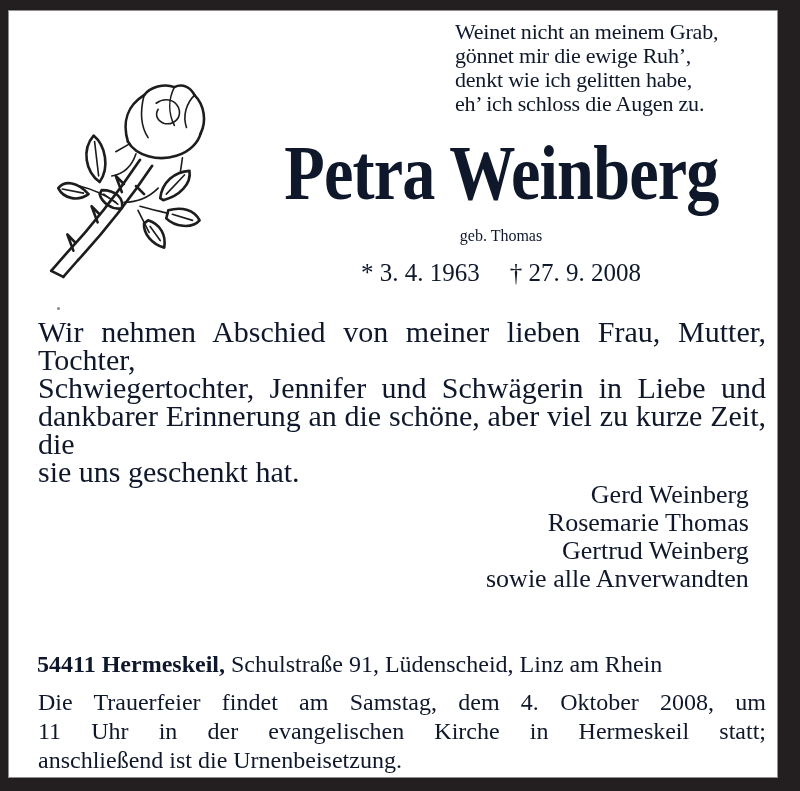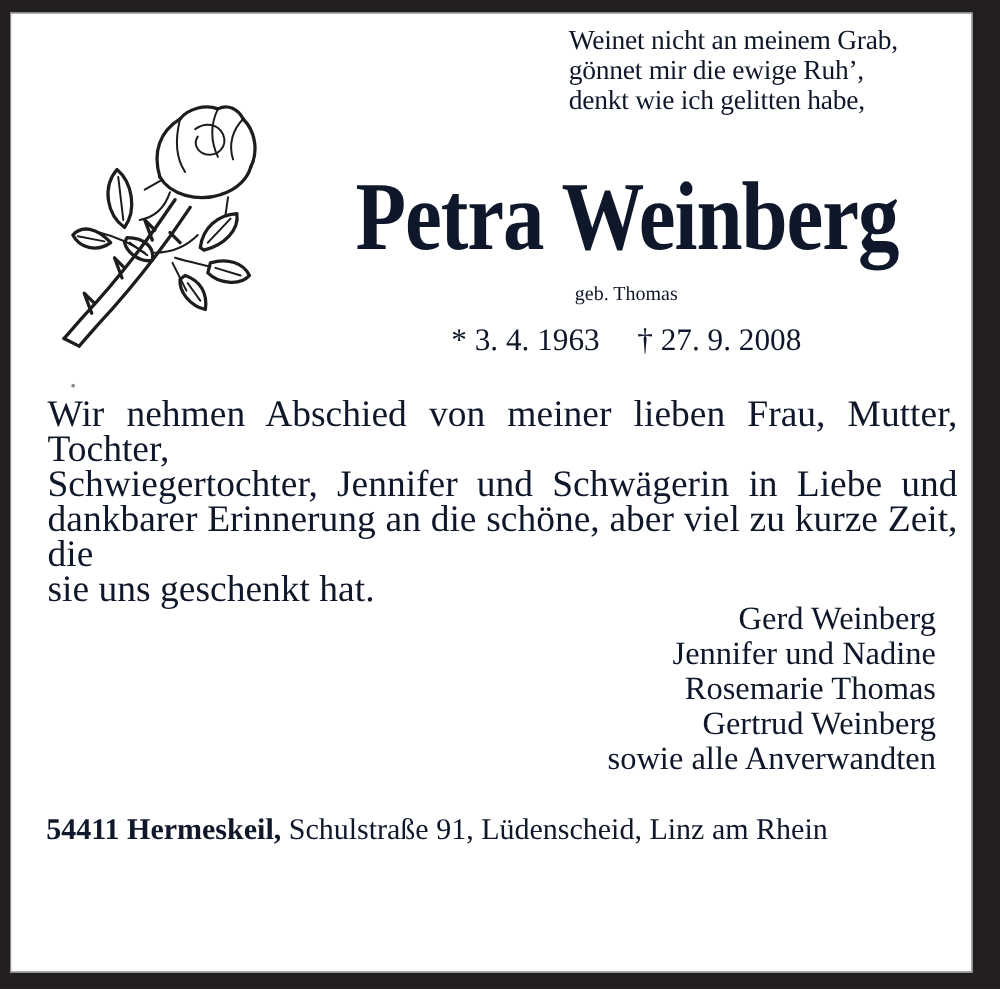--- a/index.html
+++ b/index.html
@@ -35,20 +35,21 @@
 </head>
 <body>
 
 <div class="scan">
   <div class="page">
 
     <div class="abs poem">
       <div>Weinet nicht an meinem Grab,</div>
       <div>gönnet mir die ewige Ruh’,</div>
       <div>denkt wie ich gelitten habe,</div>
+      <div>eh’ ich schloss die Augen zu.</div>
     </div>
 
     <div class="abs rose">
       <svg viewBox="0 0 210 200" width="212" height="202">
 
         <path class="ln" d="M96,60 C90,40 96,24 112,14"></path>
         <path class="ln" d="M112,14 C118,6 132,2 142,6 C150,2 158,6 162,14"></path>
         <path class="ln" d="M162,14 C172,24 174,40 168,52"></path>
         <path class="ln" d="M96,60 C104,74 126,80 144,74 C158,70 166,60 168,52"></path>
         <path class="thin" d="M112,14 C108,30 108,44 116,56"></path>
@@ -100,25 +101,29 @@
 
     <div class="abs tribute">
       <div class="jline">Wir nehmen Abschied von meiner lieben Frau, Mutter, Tochter,</div>
       <div class="jline">Schwiegertochter, Jennifer und Schwägerin in Liebe und</div>
       <div class="jline">dankbarer Erinnerung an die schöne, aber viel zu kurze Zeit, die</div>
       <div class="jlast">sie uns geschenkt hat.</div>
     </div>
 
     <div class="abs mourners">
       <div>Gerd Weinberg</div>
-      <div>Jennifer und Nadine</div>
       <div>Rosemarie Thomas</div>
       <div>Gertrud Weinberg</div>
       <div>sowie alle Anverwandten</div>
     </div>
 
     <div class="abs address">
       <span class="bold">54411 Hermeskeil,</span><span> Schulstraße 91, Lüdenscheid, Linz am Rhein</span>
     </div>
 
+    <div class="abs funeral">
+      <div class="jline">Die Trauerfeier findet am Samstag, dem 4. Oktober 2008, um</div>
+      <div class="jline">11 Uhr in der evangelischen Kirche in Hermeskeil statt;</div>
+      <div class="jlast">anschließend ist die Urnenbeisetzung.</div>
+    </div>
 
   </div>
 </div>
 
 </body></html>

